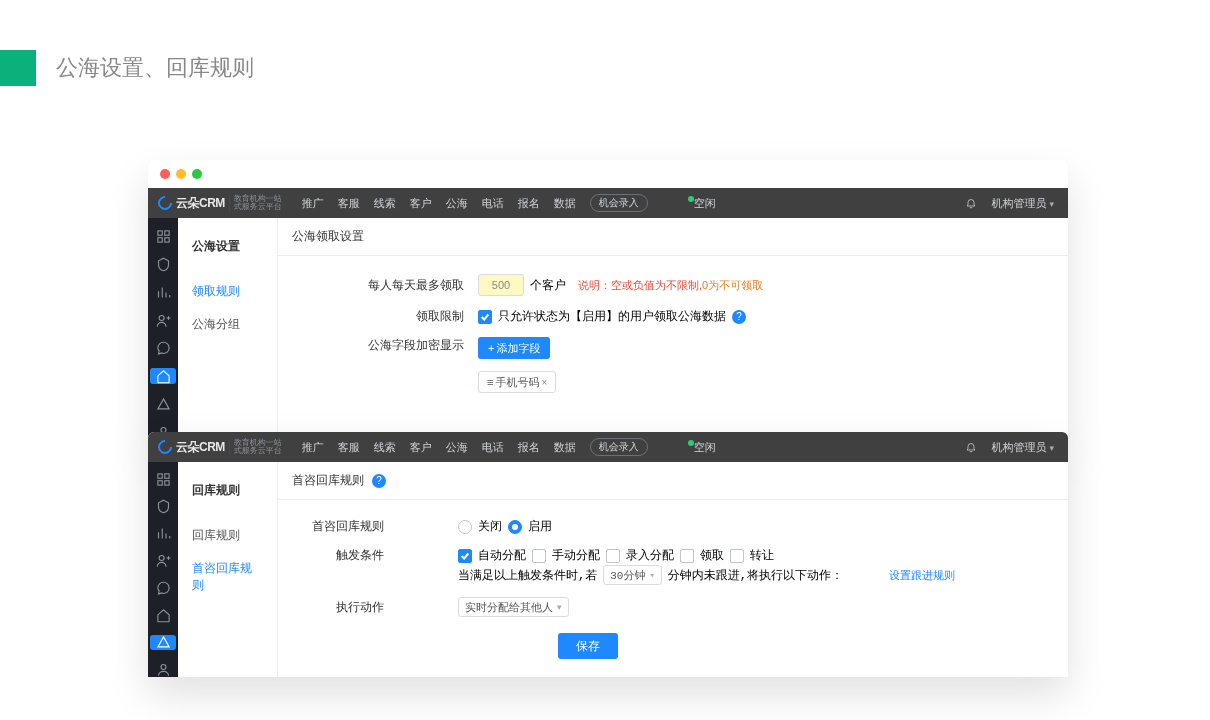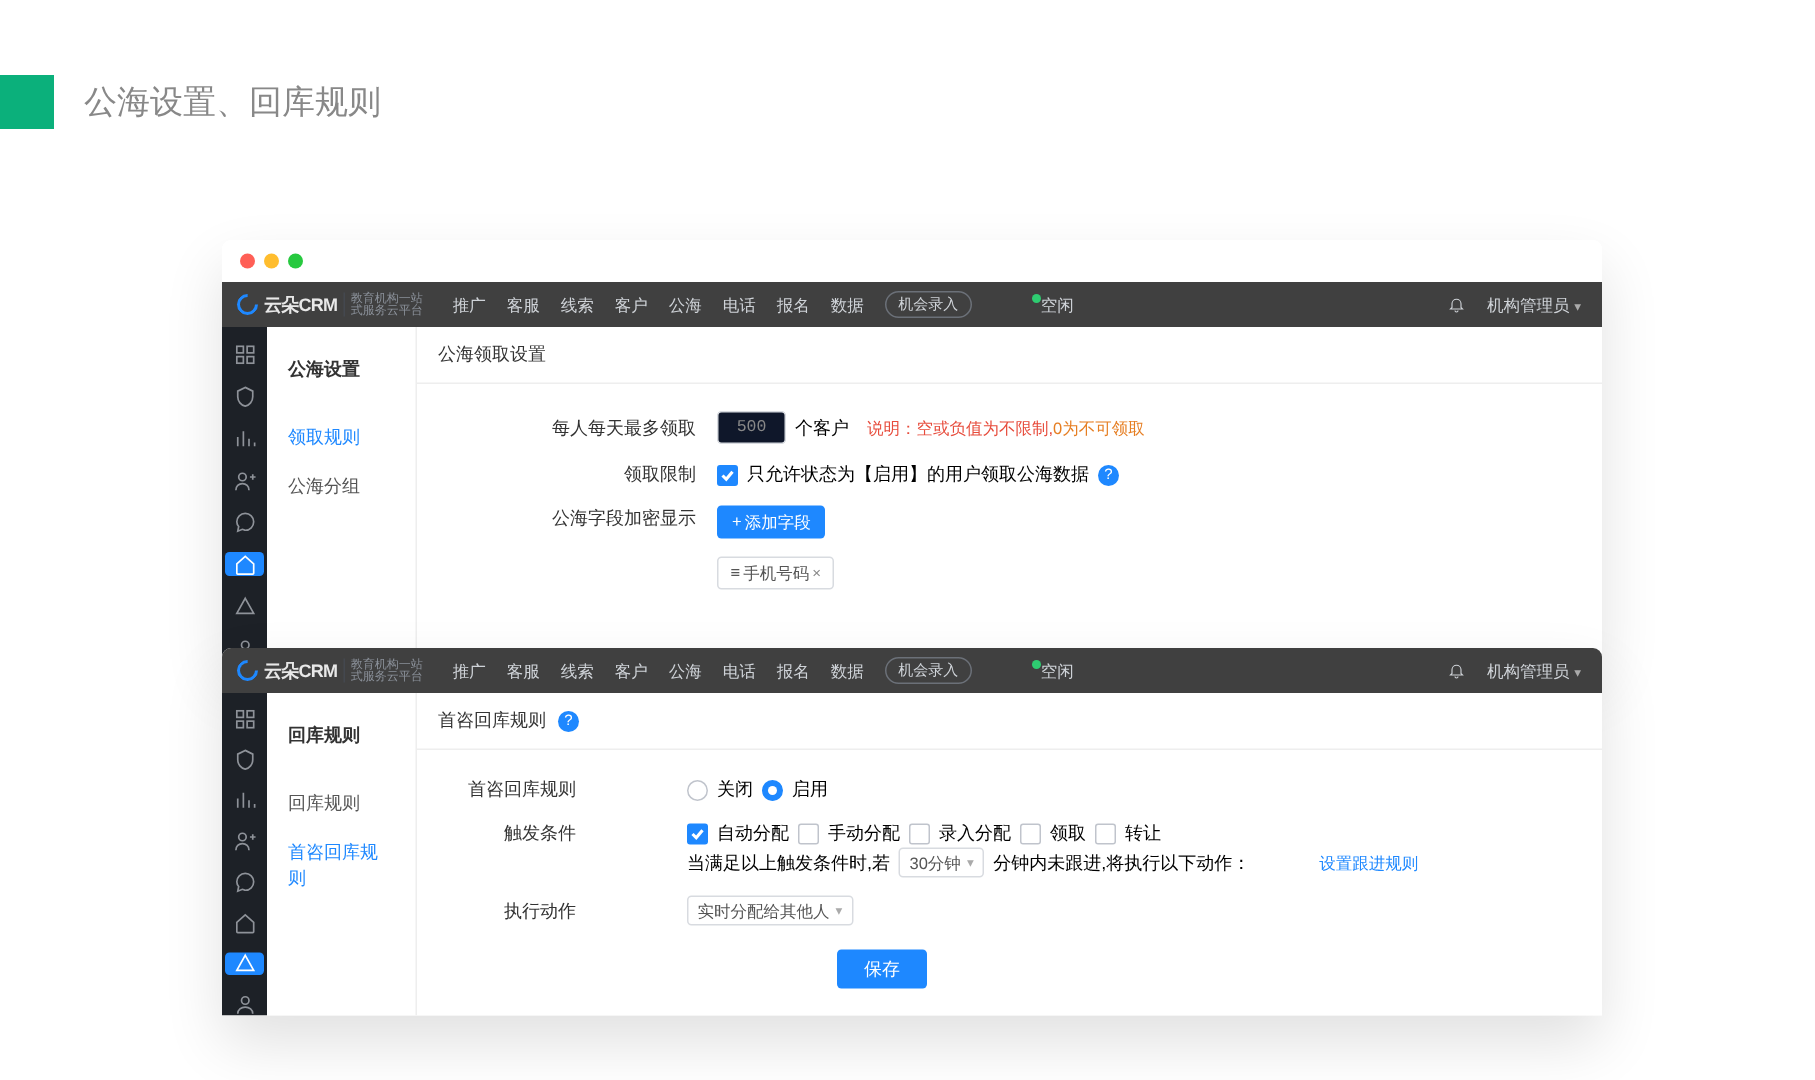--- a/index.html
+++ b/index.html
@@ -38,21 +38,21 @@
   .subside-title { padding:20px 14px; font-weight:600; color:#333; }
   .subside-item { padding:8px 14px; color:#555; cursor:pointer; }
   .subside-item.active { color:#1e88ff; }
   .content { flex:1; background:#fff; font-size:12px; position:relative; }
   .content-head { padding:10px 14px; color:#333; border-bottom:1px solid #eee; font-weight:500; display:flex; align-items:center; gap:8px;}
   .help-dot { width:14px; height:14px; border-radius:50%; background:#1e88ff; color:#fff; font-size:10px; display:inline-flex; align-items:center; justify-content:center; }
   .form-area { padding: 12px 0 0 0; }
   .form-row { display:flex; align-items:center; padding:6px 0; }
   .form-label { width:200px; text-align:right; color:#333; padding-right:14px; font-size:12px;}
   .form-value { display:flex; align-items:center; gap:6px; flex-wrap:wrap; }
-  .tinput { border:1px solid #d8dbe0; border-radius:3px; height:22px; padding:0 6px; font-size:11px; color:#888; background:#0f172a; text-align:center;font-family:Liberation Mono, monospace;}
+  .tinput { border:1px solid #d8dbe0; border-radius:3px; height:22px; padding:0 6px; font-size:11px; color:#888; background:#fef9c3; text-align:center;}
   .tinput.w50 { width:46px; }
   .tinput.w80 { width:70px; }
   .hint-red { color:#e74c3c; font-size:11px; margin-left:6px; }
   .hint-red .zero { color:#e67e22; }
   .chk { width:14px; height:14px; border:1px solid #c0c4cc; border-radius:2px; display:inline-flex; align-items:center; justify-content:center; background:#fff; }
   .chk.checked { background:#1e88ff; border-color:#1e88ff; color:#fff; }
   .chk.checked svg { width:10px; height:10px; fill:none; stroke:#fff; stroke-width:2.5; }
   .btn-primary-outline { background:#1e88ff; color:#fff; border:none; border-radius:3px; height:22px; padding:0 10px; font-size:11px; display:inline-flex; align-items:center; gap:2px;}
   .tag-chip { border:1px solid #d8dbe0; border-radius:3px; height:22px; padding:0 8px; font-size:11px; color:#555; display:inline-flex; align-items:center; gap:2px; margin-top:6px;}
   .tag-chip .x { color:#888; font-size:10px; cursor:pointer; }
@@ -322,21 +322,21 @@
               <span>自动分配</span>
               <span class="chk"></span>
               <span>手动分配</span>
               <span class="chk"></span>
               <span>录入分配</span>
               <span class="chk"></span>
               <span>领取</span>
               <span class="chk"></span>
               <span>转让</span>
             </div>
-            <div style="display:flex; align-items:center; gap:6px;">
+            <div style="display:flex; align-items:center; gap:6px;font-family:Liberation Mono, monospace;">
               <span>当满足以上触发条件时,若</span>
               <span class="sel-pill">
                   <span>30分钟</span> 
                   <span class="chev">▾</span>
                 </span>
               <span>分钟内未跟进,将执行以下动作：</span>
               <span class="link-blue">设置跟进规则</span>
             </div>
           </div>
         </div>

